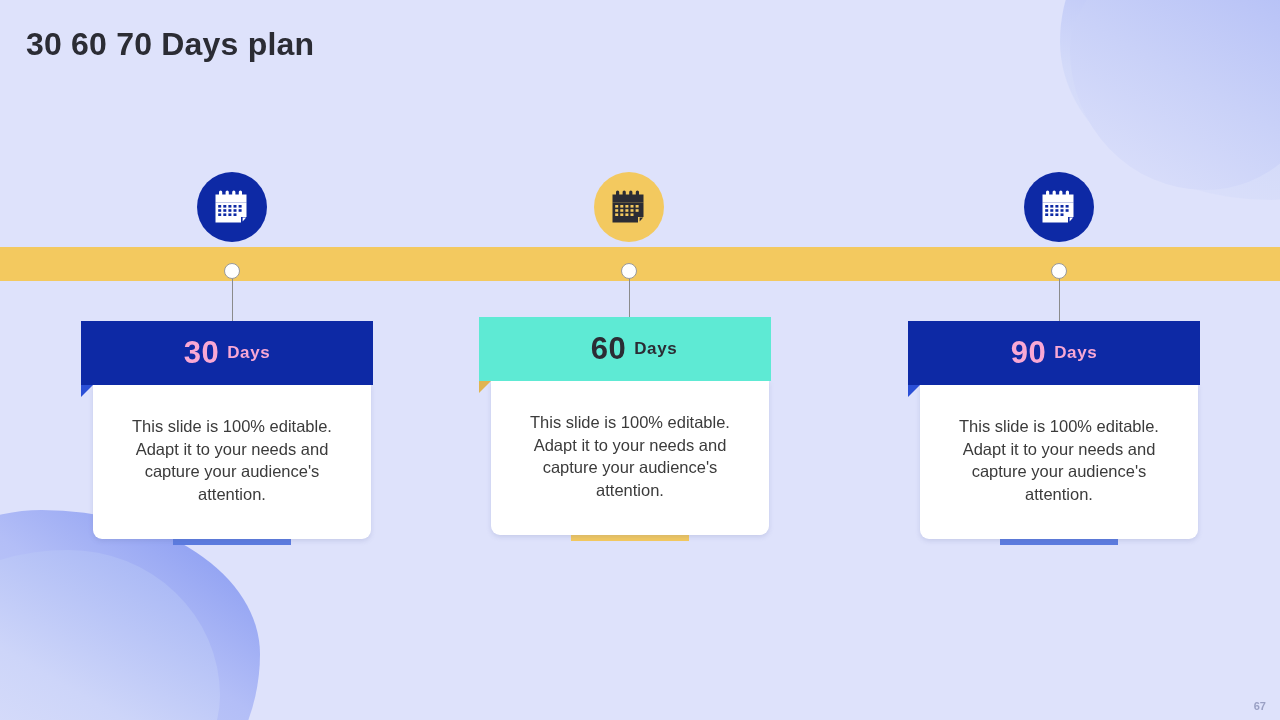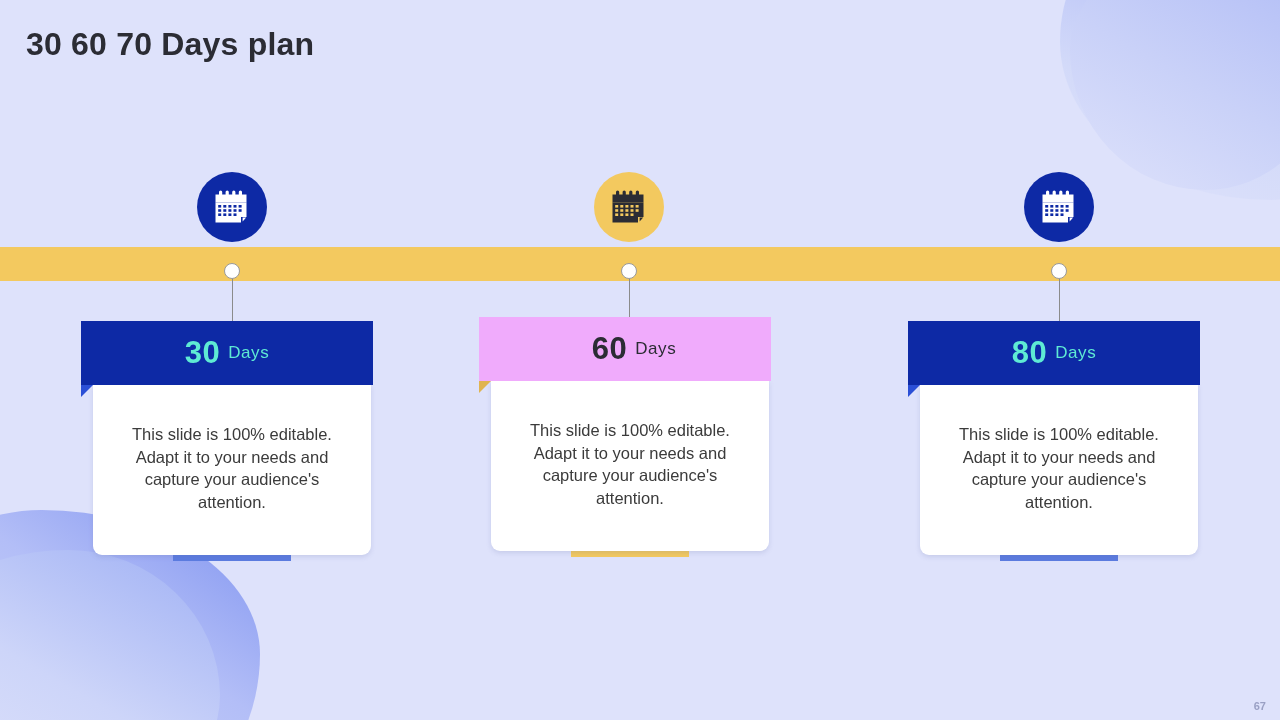--- a/index.html
+++ b/index.html
@@ -147,42 +147,42 @@
   .card .body {
     position: relative;
     background: #ffffff;
     border-radius: 0 0 9px 9px;
     box-shadow: 0 2px 5px rgba(90,100,160,0.18);
     padding: 30px 26px 34px 26px;
     z-index: 1;
     box-sizing: border-box;
   }
   .card .body p {
-    margin: 8px;
+    margin: 0;
     text-align: center;
     font-size: 16.5px;
     line-height: 22.5px;
     color: #3b3b3b;
     font-family: "Liberation Sans", sans-serif;
   }
 
   
   .card .header {
     position: relative;
     height: 64px;
     margin-left: -12px;
     width: 292px;
     display: flex;
     align-items: center;
     justify-content: center;
     z-index: 2;
     box-sizing: border-box;
   }
   .card.blue .header   { background: #0d29a5; }
-  .card.yellow .header { background: #f0abfc; padding-left: 18px; }
+  .card.yellow .header { background: #5eead4; padding-left: 18px; }
 
   
   .card .fold {
     position: absolute;
     left: 0;
     bottom: -12px;
     width: 0;
     height: 0;
     border-style: solid;
     border-width: 12px 12px 0 0;
@@ -192,27 +192,27 @@
 
   .card .hd-num {
     font-size: 31px;
     font-weight: bold;
     font-stretch: condensed;
     letter-spacing: 0.5px;
     font-family: "Liberation Sans", sans-serif;
   }
   .card .hd-unit {
     font-size: 17px;
-    font-weight: normal;
+    font-weight: bold;
     font-stretch: condensed;
     margin-left: 8px;
     letter-spacing: 0.6px;
     font-family: "Liberation Sans", sans-serif;
   }
-  .card.blue .hd-num, .card.blue .hd-unit     { color: #5eead4; }
+  .card.blue .hd-num, .card.blue .hd-unit     { color: #f9a8d4; }
   .card.yellow .hd-num, .card.yellow .hd-unit { color: #2b2c34; }
 
   
   .page-number {
     position: absolute;
     right: 14px;
     bottom: 8px;
     font-size: 11px;
     color: #9aa0c4;
     font-family: "Liberation Sans", sans-serif;
@@ -355,21 +355,21 @@
     <span class="fold"></span>
   </div>
   <div class="body">
     <p>This slide is 100% editable. Adapt it to your needs and capture your audience's attention.</p>
   </div>
 </div>
 
 <div class="card blue" style="left:920px; top:321px;">
   <div class="accent-bar"></div>
   <div class="header">
-    <span class="hd-num">80</span>
+    <span class="hd-num">90</span>
     <span class="hd-unit">Days</span>
     <span class="fold"></span>
   </div>
   <div class="body">
     <p>This slide is 100% editable. Adapt it to your needs and capture your audience's attention.</p>
   </div>
 </div>
 
 <div class="page-number">67</div>
 

